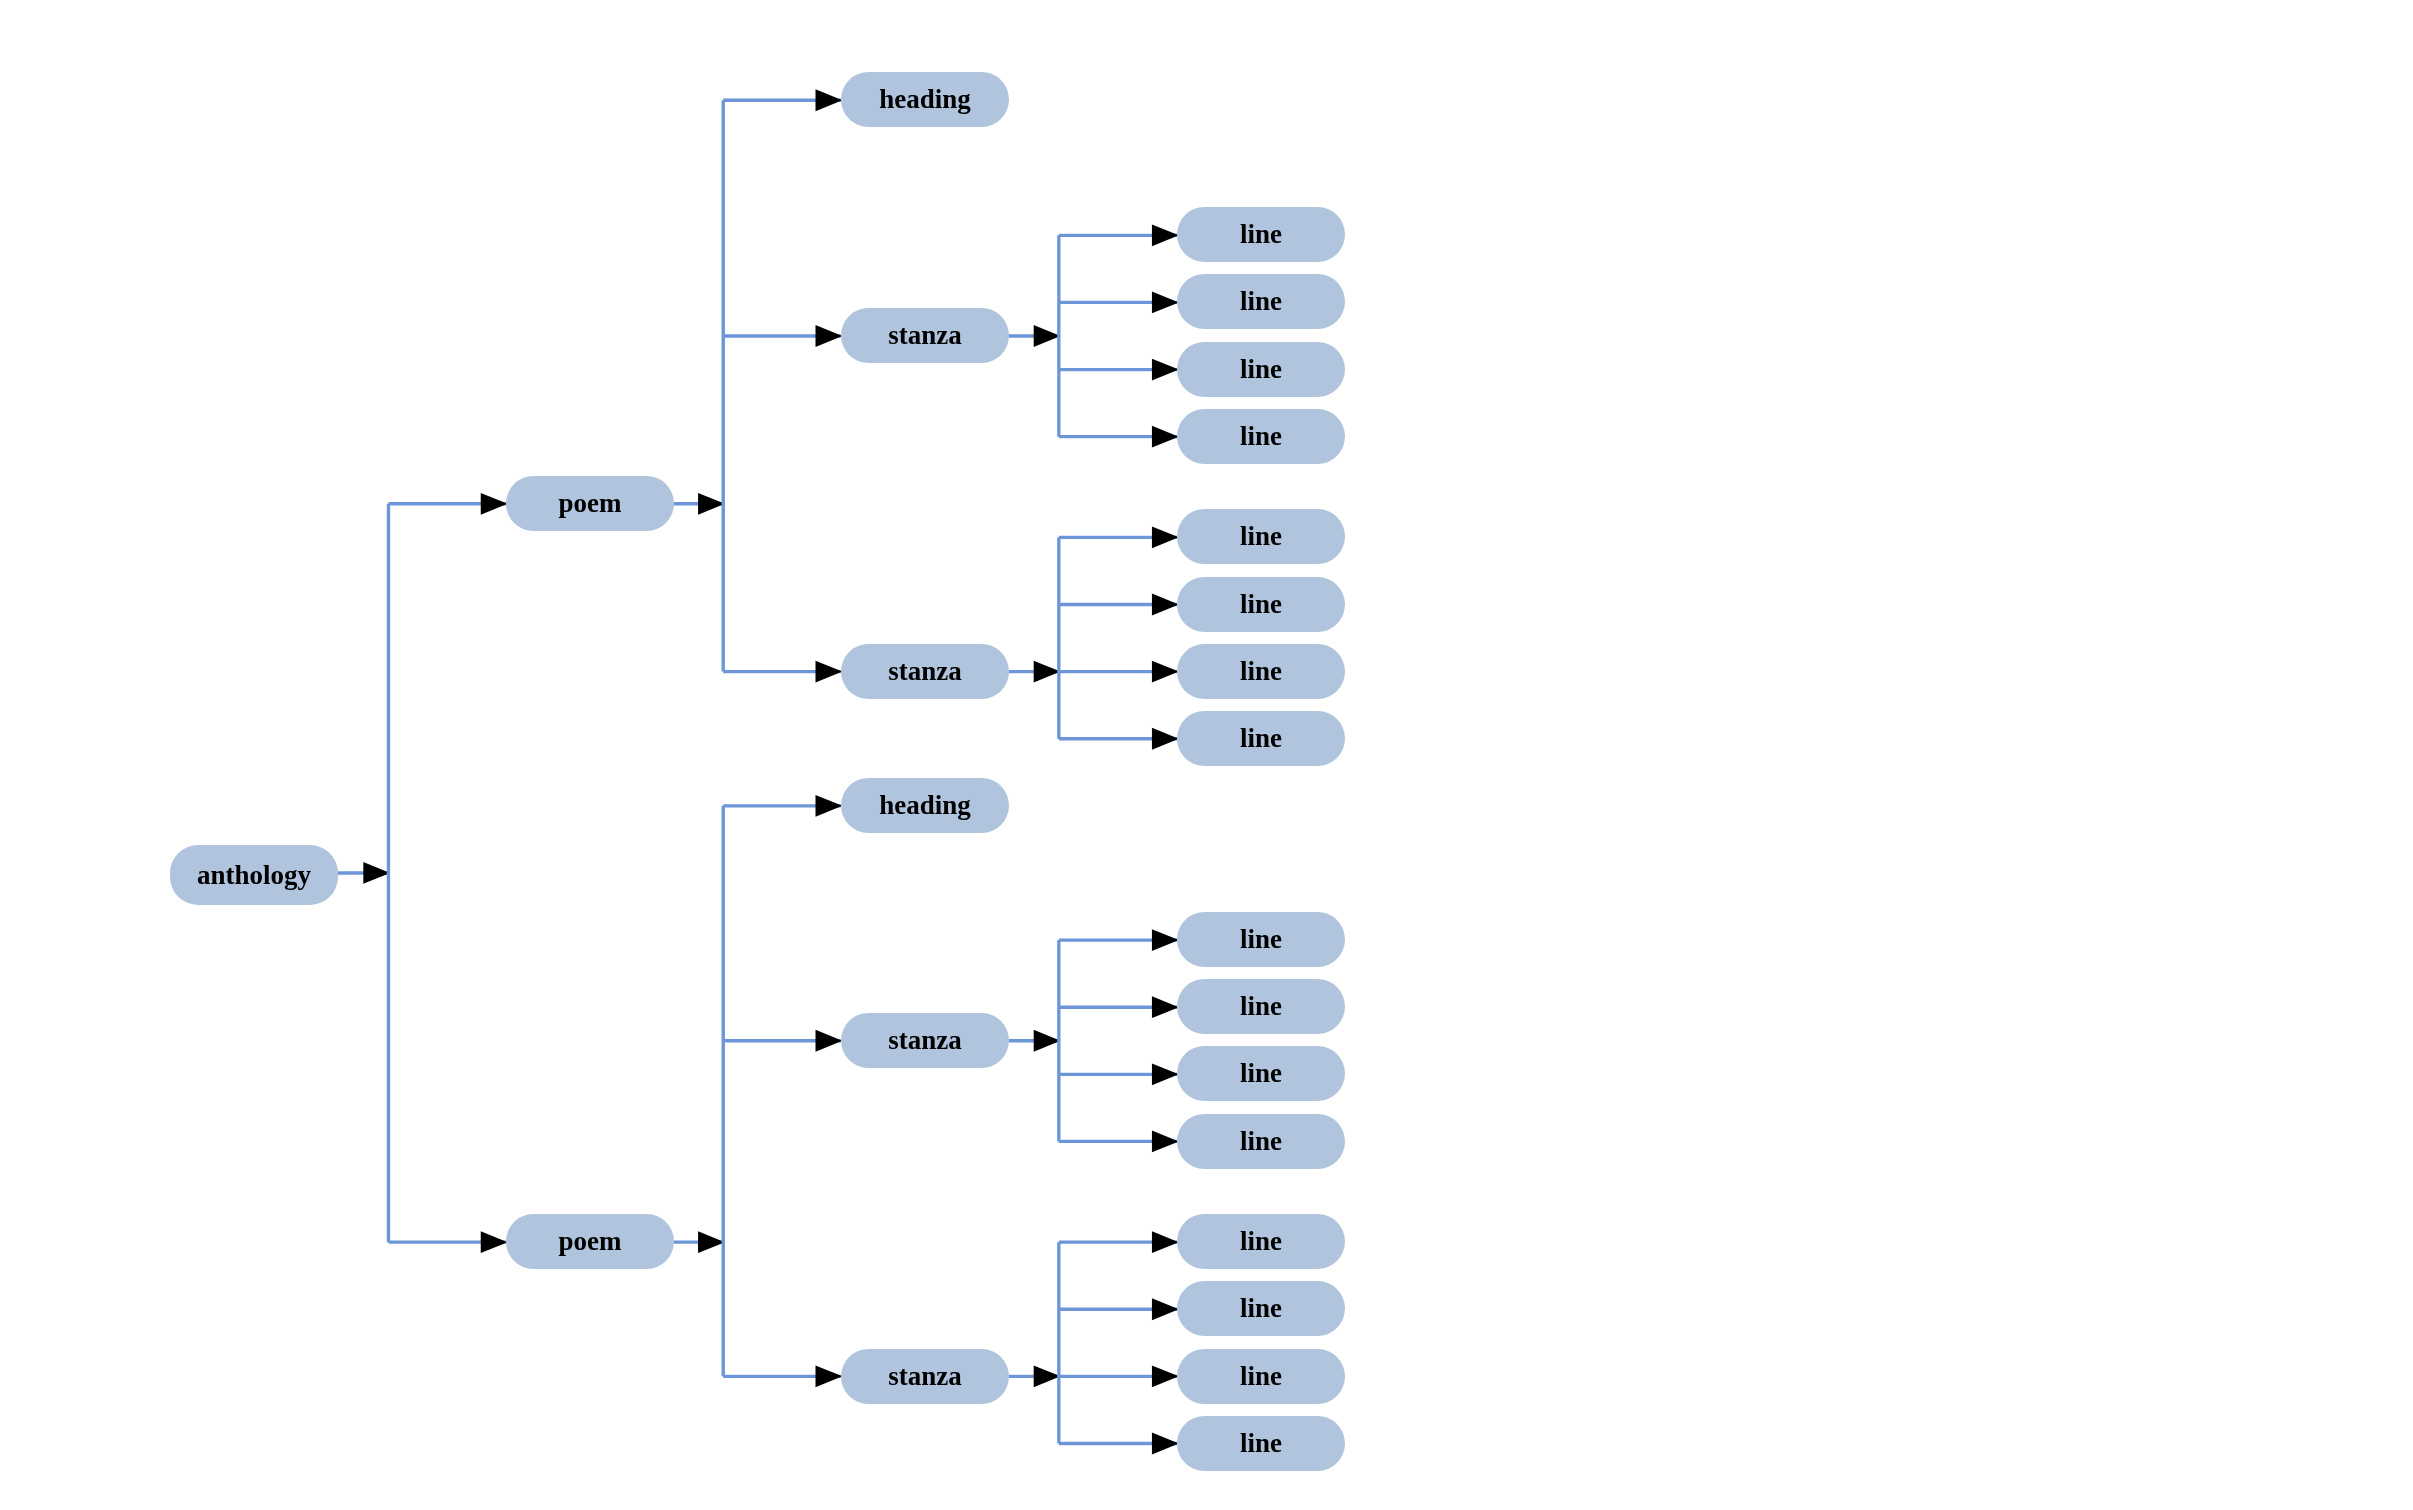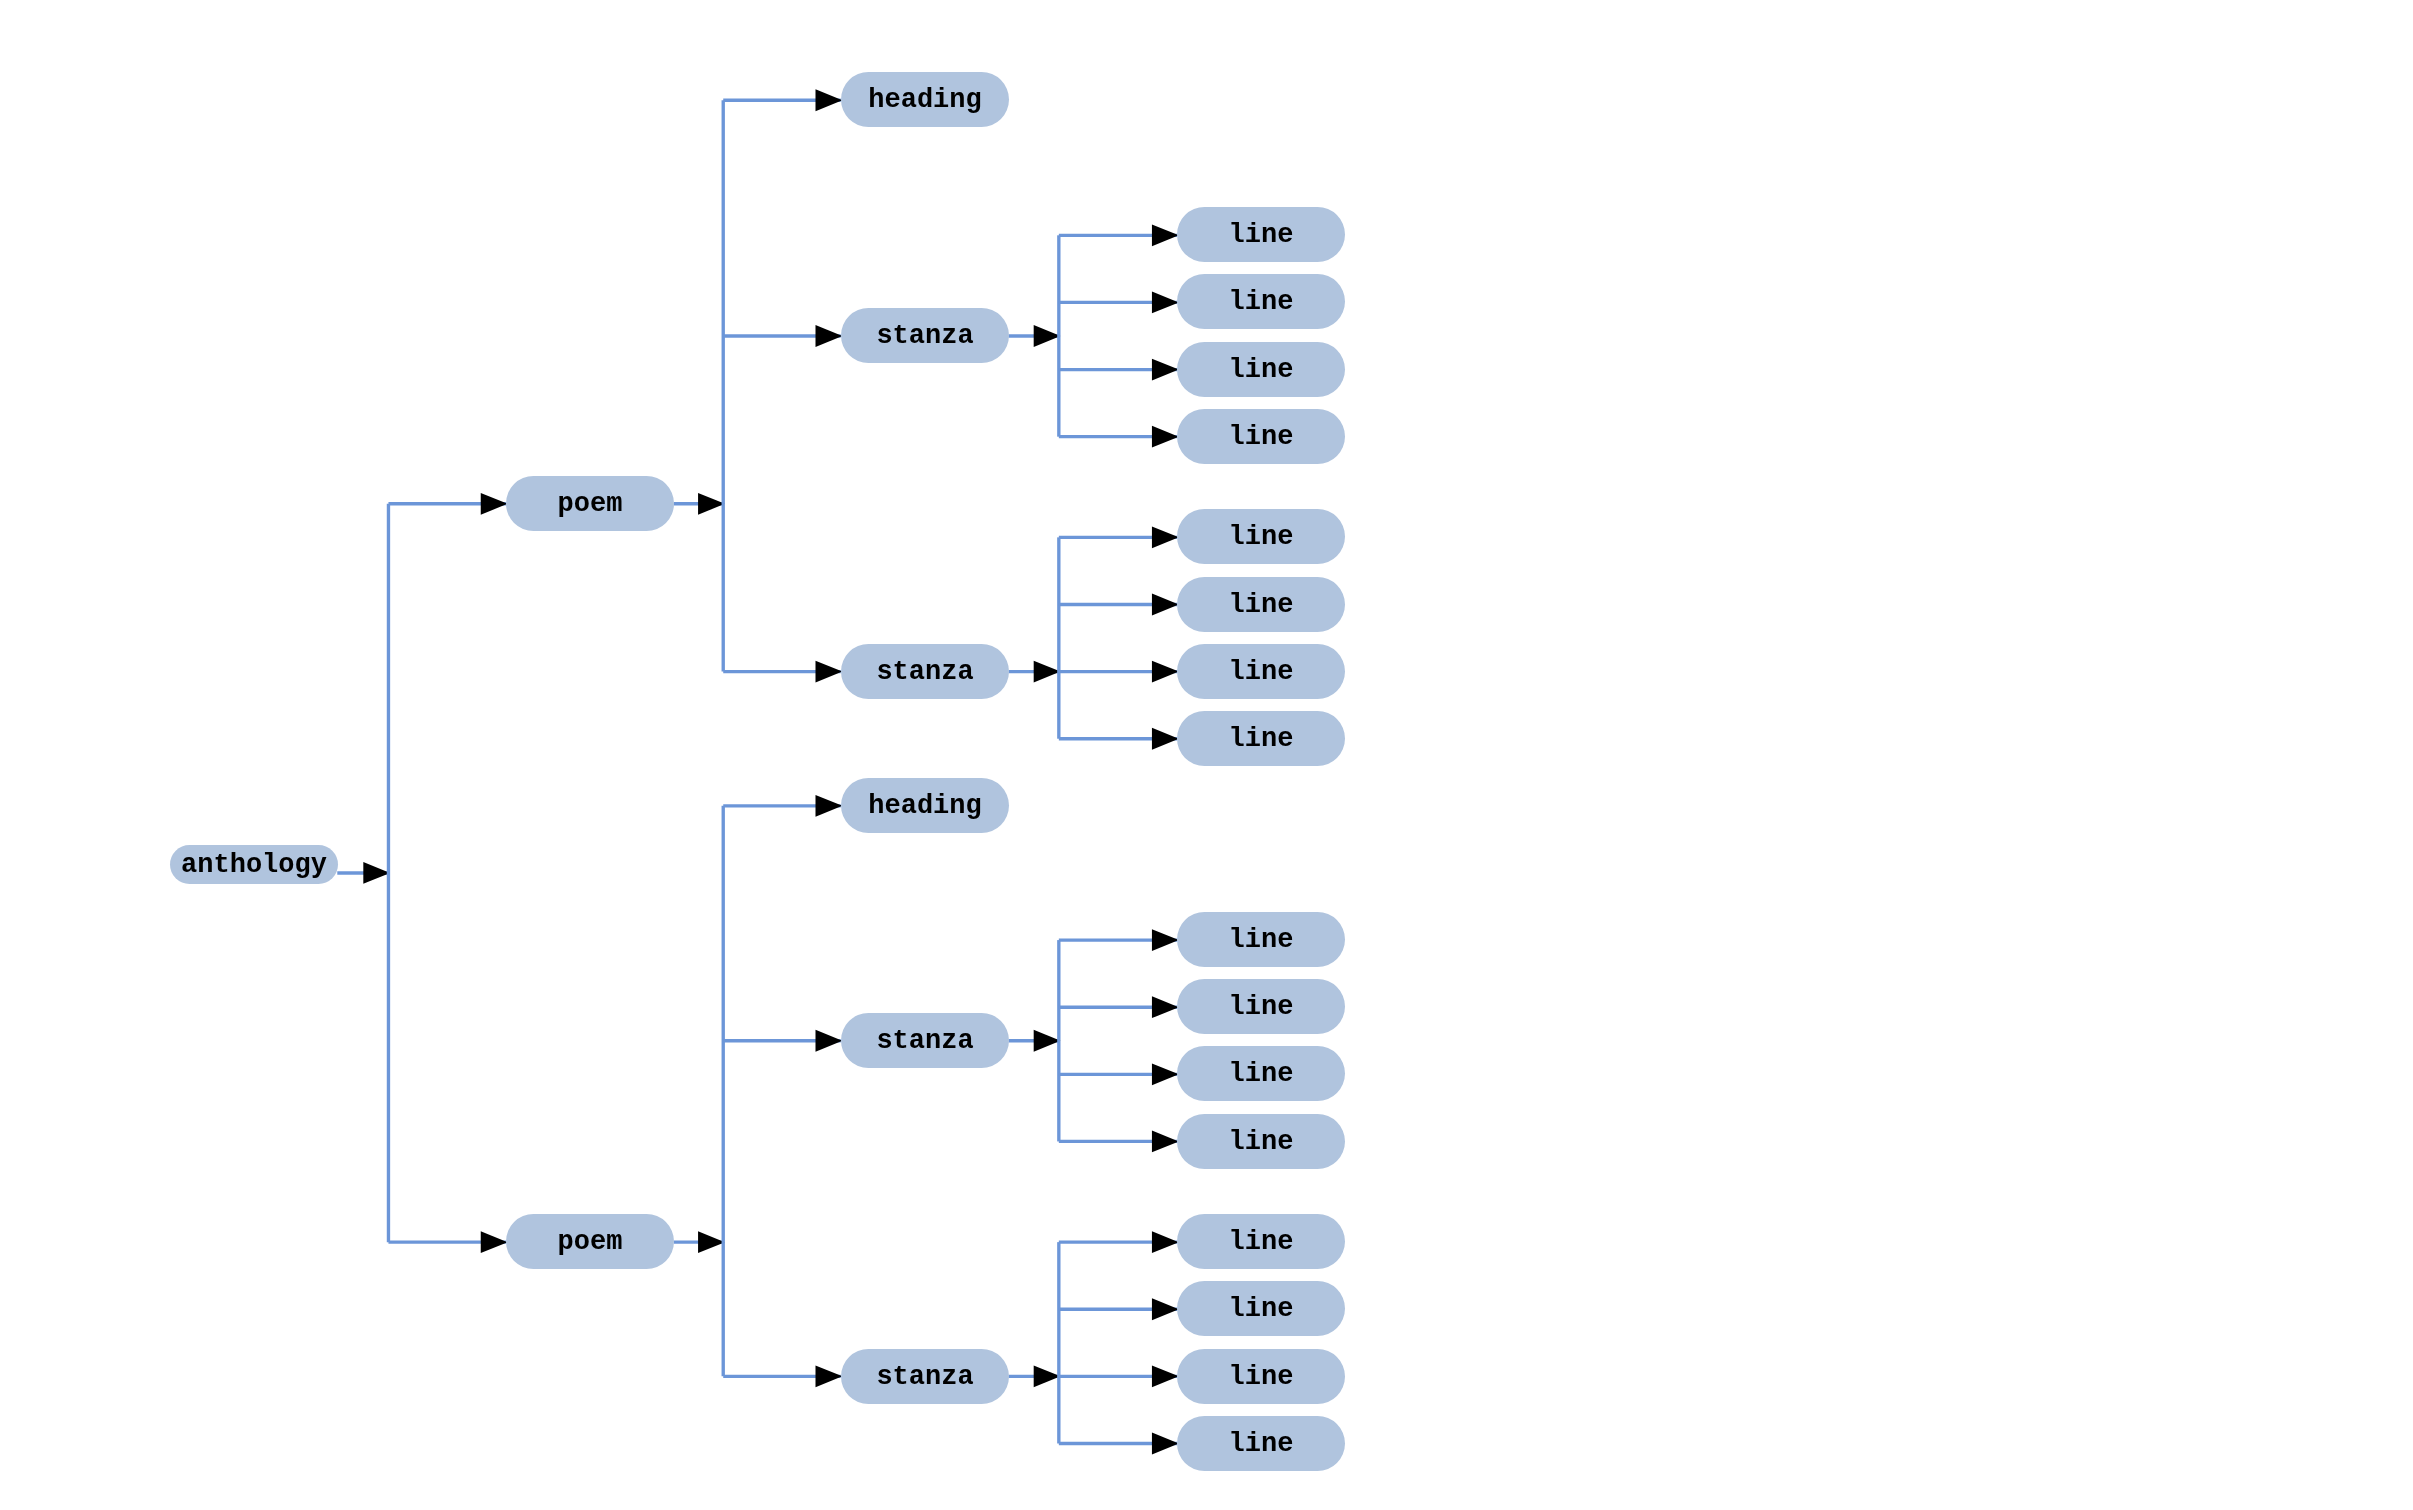--- a/index.html
+++ b/index.html
@@ -18,21 +18,20 @@
   .node {
     position: absolute;
     display: flex;
     align-items: center;
     justify-content: center;
     box-sizing: border-box;
     font-weight: bold;
     color: #000000;
     white-space: nowrap;
     z-index: 2;
-    font-family: Liberation Mono, monospace;
   }
 </style>
 </head>
 <body>
 
 <div id="canvas" style="width: 2413px; height: 1511px; background: rgb(255, 255, 255);">
   <svg id="edges" width="2413" height="1511" viewBox="0 0 2876 1800">
       <line x1="402" y1="1040" x2="463" y2="1040" stroke="#6c96d8" stroke-width="4"></line>
       <polygon points="465,1040 433,1027 433,1053" fill="#000000"></polygon>
       <line x1="463" y1="600" x2="463" y2="1480" stroke="#6c96d8" stroke-width="4"></line>
@@ -96,21 +95,21 @@
       <line x1="1262" y1="1480" x2="1262" y2="1720" stroke="#6c96d8" stroke-width="4"></line>
       <line x1="1262" y1="1480" x2="1403" y2="1480" stroke="#6c96d8" stroke-width="4"></line>
       <polygon points="1405,1480 1373,1467 1373,1493" fill="#000000"></polygon>
       <line x1="1262" y1="1560" x2="1403" y2="1560" stroke="#6c96d8" stroke-width="4"></line>
       <polygon points="1405,1560 1373,1547 1373,1573" fill="#000000"></polygon>
       <line x1="1262" y1="1640" x2="1403" y2="1640" stroke="#6c96d8" stroke-width="4"></line>
       <polygon points="1405,1640 1373,1627 1373,1653" fill="#000000"></polygon>
       <line x1="1262" y1="1720" x2="1403" y2="1720" stroke="#6c96d8" stroke-width="4"></line>
       <polygon points="1405,1720 1373,1707 1373,1733" fill="#000000"></polygon>
     </svg>
-<div class="node" style="left: 170px; top: 845px; width: 168px; height: 39px; background: rgb(176, 196, 222); border-radius: 28px; font-size: 27px; color: rgb(0, 0, 0);">anthology</div>
+<div class="node" style="left: 170px; top: 845px; width: 168px; height: 60px; background: rgb(176, 196, 222); border-radius: 28px; font-size: 27px; color: rgb(0, 0, 0);">anthology</div>
     <div class="node" style="left: 506px; top: 476px; width: 168px; height: 55px; background: rgb(176, 196, 222); border-radius: 28px; font-size: 27px; color: rgb(0, 0, 0);">poem</div>
     <div class="node" style="left: 506px; top: 1214px; width: 168px; height: 55px; background: rgb(176, 196, 222); border-radius: 28px; font-size: 27px; color: rgb(0, 0, 0);">poem</div>
     <div class="node" style="left: 841px; top: 72px; width: 168px; height: 55px; background: rgb(176, 196, 222); border-radius: 28px; font-size: 27px; color: rgb(0, 0, 0);">heading</div>
     <div class="node" style="left: 841px; top: 308px; width: 168px; height: 55px; background: rgb(176, 196, 222); border-radius: 28px; font-size: 27px; color: rgb(0, 0, 0);">stanza</div>
     <div class="node" style="left: 841px; top: 644px; width: 168px; height: 55px; background: rgb(176, 196, 222); border-radius: 28px; font-size: 27px; color: rgb(0, 0, 0);">stanza</div>
     <div class="node" style="left: 841px; top: 778px; width: 168px; height: 55px; background: rgb(176, 196, 222); border-radius: 28px; font-size: 27px; color: rgb(0, 0, 0);">heading</div>
     <div class="node" style="left: 841px; top: 1013px; width: 168px; height: 55px; background: rgb(176, 196, 222); border-radius: 28px; font-size: 27px; color: rgb(0, 0, 0);">stanza</div>
     <div class="node" style="left: 841px; top: 1349px; width: 168px; height: 55px; background: rgb(176, 196, 222); border-radius: 28px; font-size: 27px; color: rgb(0, 0, 0);">stanza</div>
     <div class="node" style="left: 1177px; top: 207px; width: 168px; height: 55px; background: rgb(176, 196, 222); border-radius: 28px; font-size: 27px; color: rgb(0, 0, 0);">line</div>
     <div class="node" style="left: 1177px; top: 274px; width: 168px; height: 55px; background: rgb(176, 196, 222); border-radius: 28px; font-size: 27px; color: rgb(0, 0, 0);">line</div>

